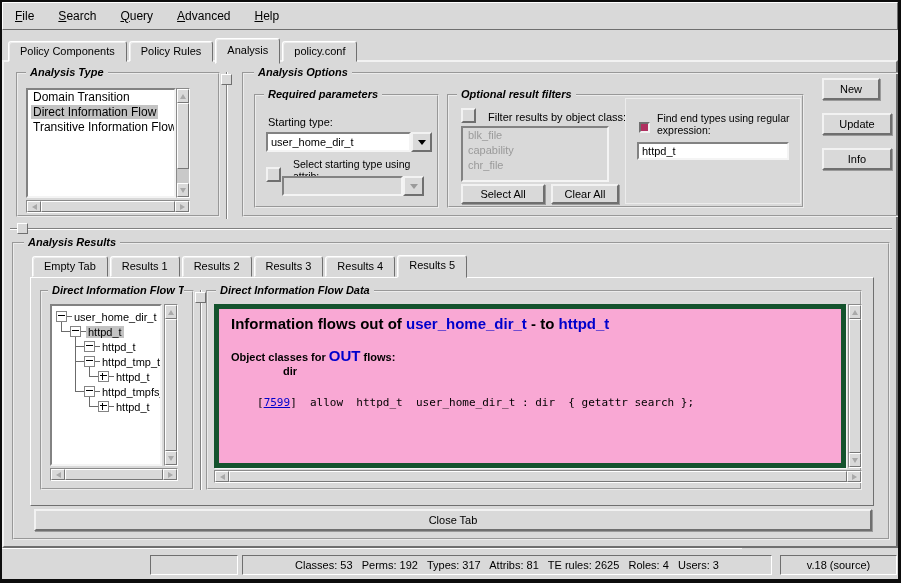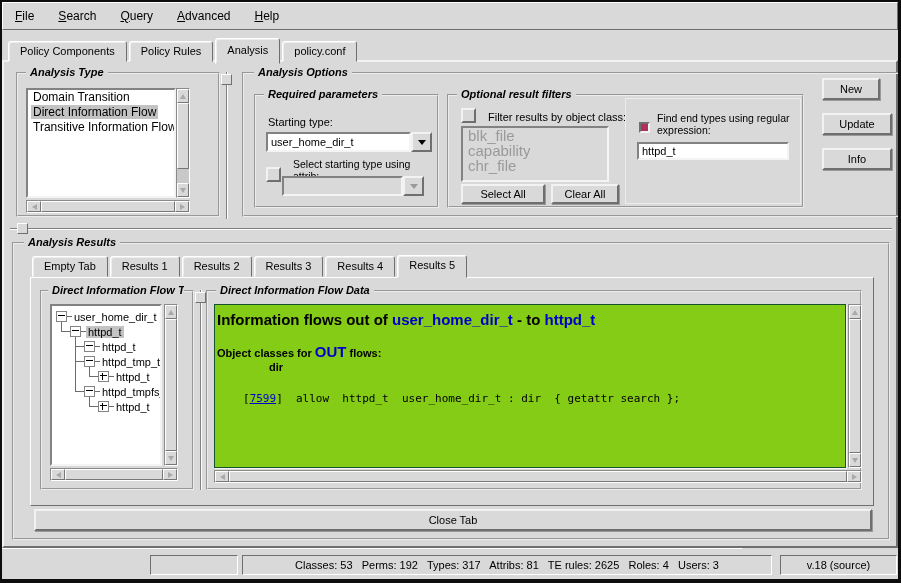--- a/index.html
+++ b/index.html
@@ -65,41 +65,41 @@
   .au { width:0;height:0;border-left:3px solid transparent;border-right:3px solid transparent;border-bottom:5px solid #a9a9a9; }
   .ad { width:0;height:0;border-left:3px solid transparent;border-right:3px solid transparent;border-top:5px solid #a9a9a9; }
   .al { width:0;height:0;border-top:3px solid transparent;border-bottom:3px solid transparent;border-right:5px solid #a9a9a9; }
   .ar { width:0;height:0;border-top:3px solid transparent;border-bottom:3px solid transparent;border-left:5px solid #a9a9a9; }
   
   .listbox { background:#fff; border:2px solid; border-color:#828282 #f4f4f4 #f4f4f4 #828282; overflow:hidden; }
   .lb-item { font-size:12px; line-height:15px; padding-left:3px; white-space:nowrap; }
   .lb-item span { padding:0 2px; }
   .lb-item.sel span { background:#c3c3c3; }
   .listbox.disabled { background:#d9d9d9; }
-  .listbox.disabled .lb-item { color:#9a9a9a; font-size:15px; }
+  .listbox.disabled .lb-item { color:#9a9a9a; font-size:11px; }
   
   .sash-handle { background:#d9d9d9; border:1px solid; border-color:#fff #6f6f6f #6f6f6f #fff; }
   .vline { border-left:1px solid #808080; border-right:1px solid #ffffff; }
   .hline { border-top:1px solid #808080; border-bottom:1px solid #ffffff; }
   
   .treebox { background:#fff; border:2px solid; border-color:#828282 #f4f4f4 #f4f4f4 #828282; overflow:hidden; }
   .treeinner { position:absolute; left:0; top:0; right:0; bottom:0; padding-top:3px; }
   .trow { display:flex; align-items:center; height:15px; white-space:nowrap; }
   .l0 { padding-left:4px; } .l1 { padding-left:18px; } .l2 { padding-left:32px; } .l3 { padding-left:46px; }
   .tbox { width:9px; height:9px; border:1px solid #848484; background:#fff; position:relative; flex:none; }
   .tbox::before { content:""; position:absolute; left:1px; right:1px; top:3px; height:1px; background:#000; }
   .trow.plus .tbox::after { content:""; position:absolute; top:1px; bottom:1px; left:3px; width:1px; background:#000; }
   .stub { width:5px; height:1px; background:#6b6b6b; flex:none; }
   .tlabel { font-size:11px; padding:0 2px; }
   .tlabel.sel { background:#c3c3c3; }
   .cline { position:absolute; background:#6b6b6b; }
   .cline.v { width:1px; } .cline.h { height:1px; }
   
-  .textarea { background:#84cc16; border:1px solid #14532d; box-shadow:1px 1px 0 #f4f4f4; overflow:hidden;
-    padding:6px 2px; }
+  .textarea { background:#f9a8d4; border:5px solid #14532d; box-shadow:1px 1px 0 #f4f4f4; overflow:hidden;
+    padding:6px 12px; }
   .h1 { font-size:15px; font-weight:bold; white-space:nowrap; }
   .blue { color:#0000cc; }
   .oline { margin-top:15px; font-size:11px; font-weight:bold; white-space:nowrap; }
   .oline .dirword { font-size:15px; color:#0000cc; }
   .clsname { font-size:11px; font-weight:bold; padding-left:52px; margin-top:1px; }
   .mono { font-family:"DejaVu Sans Mono",monospace; font-size:11px; white-space:pre; padding-left:26px; margin-top:19px; }
   .rlink { color:#0000cc; text-decoration:underline; }
   
   .sbox { background:#d9d9d9; border:1px solid; border-color:#6f6f6f #ffffff #ffffff #6f6f6f;
     display:flex; align-items:center; justify-content:center; font-size:11px; white-space:pre; }

